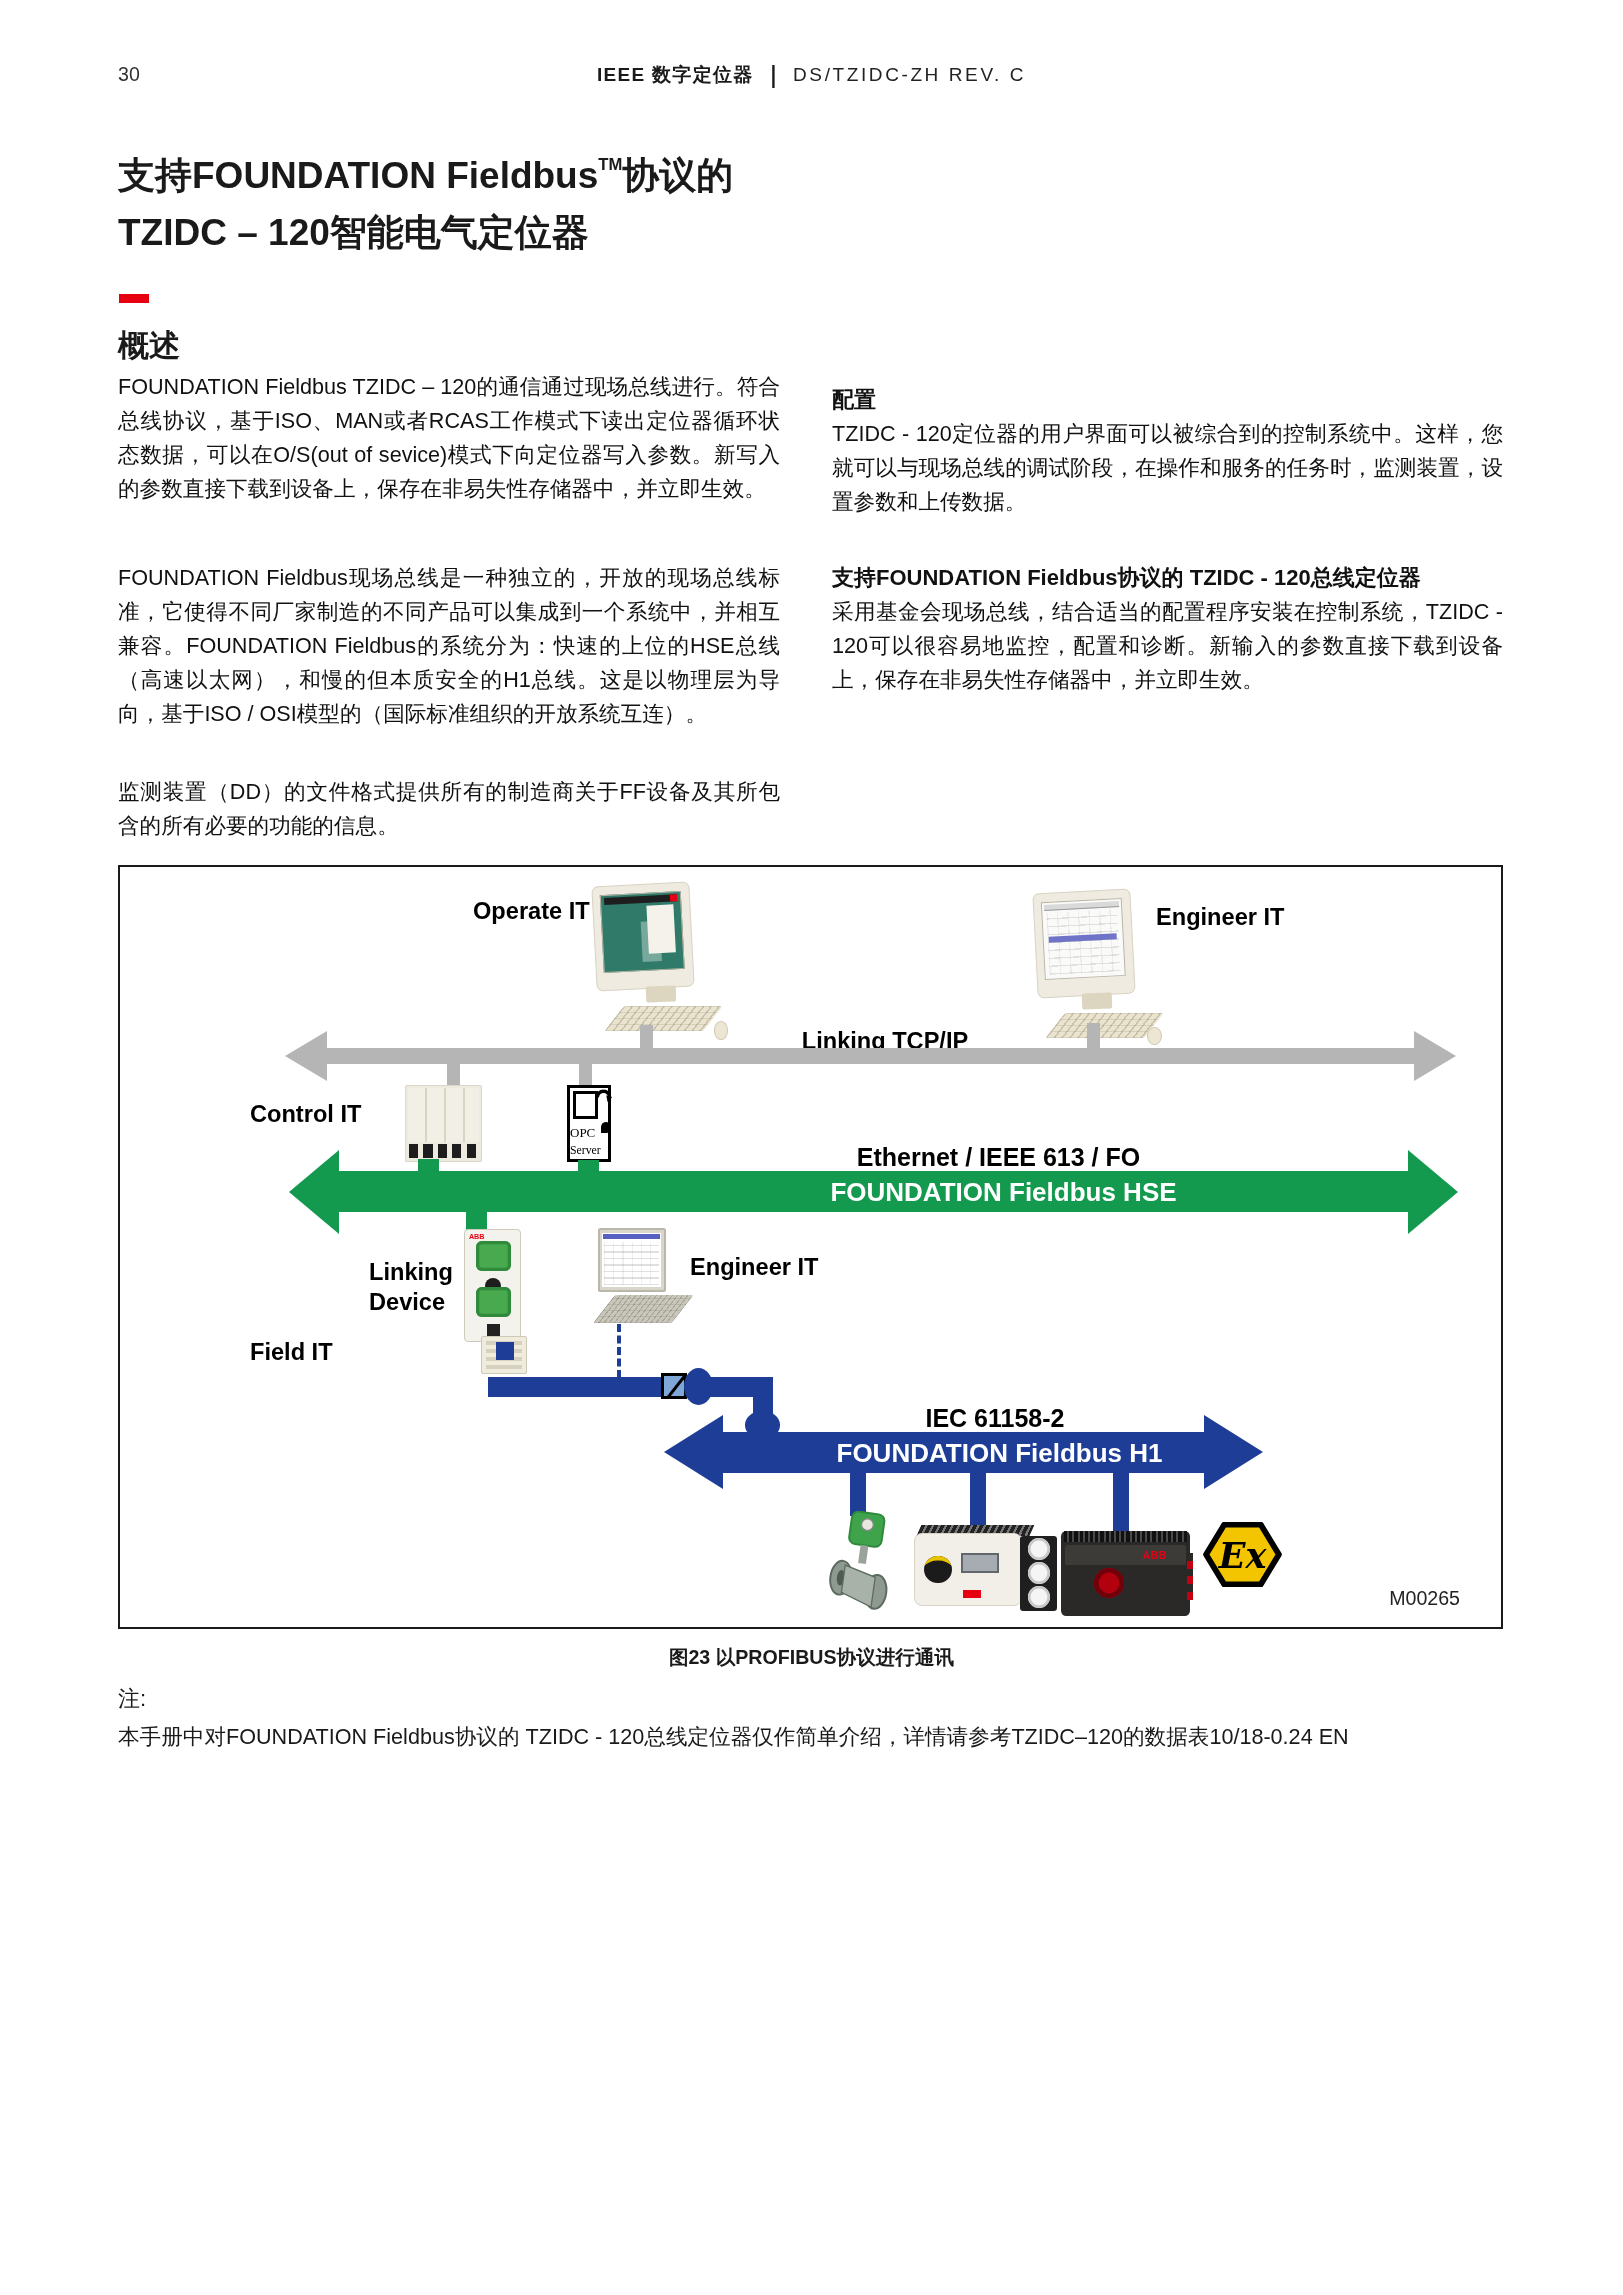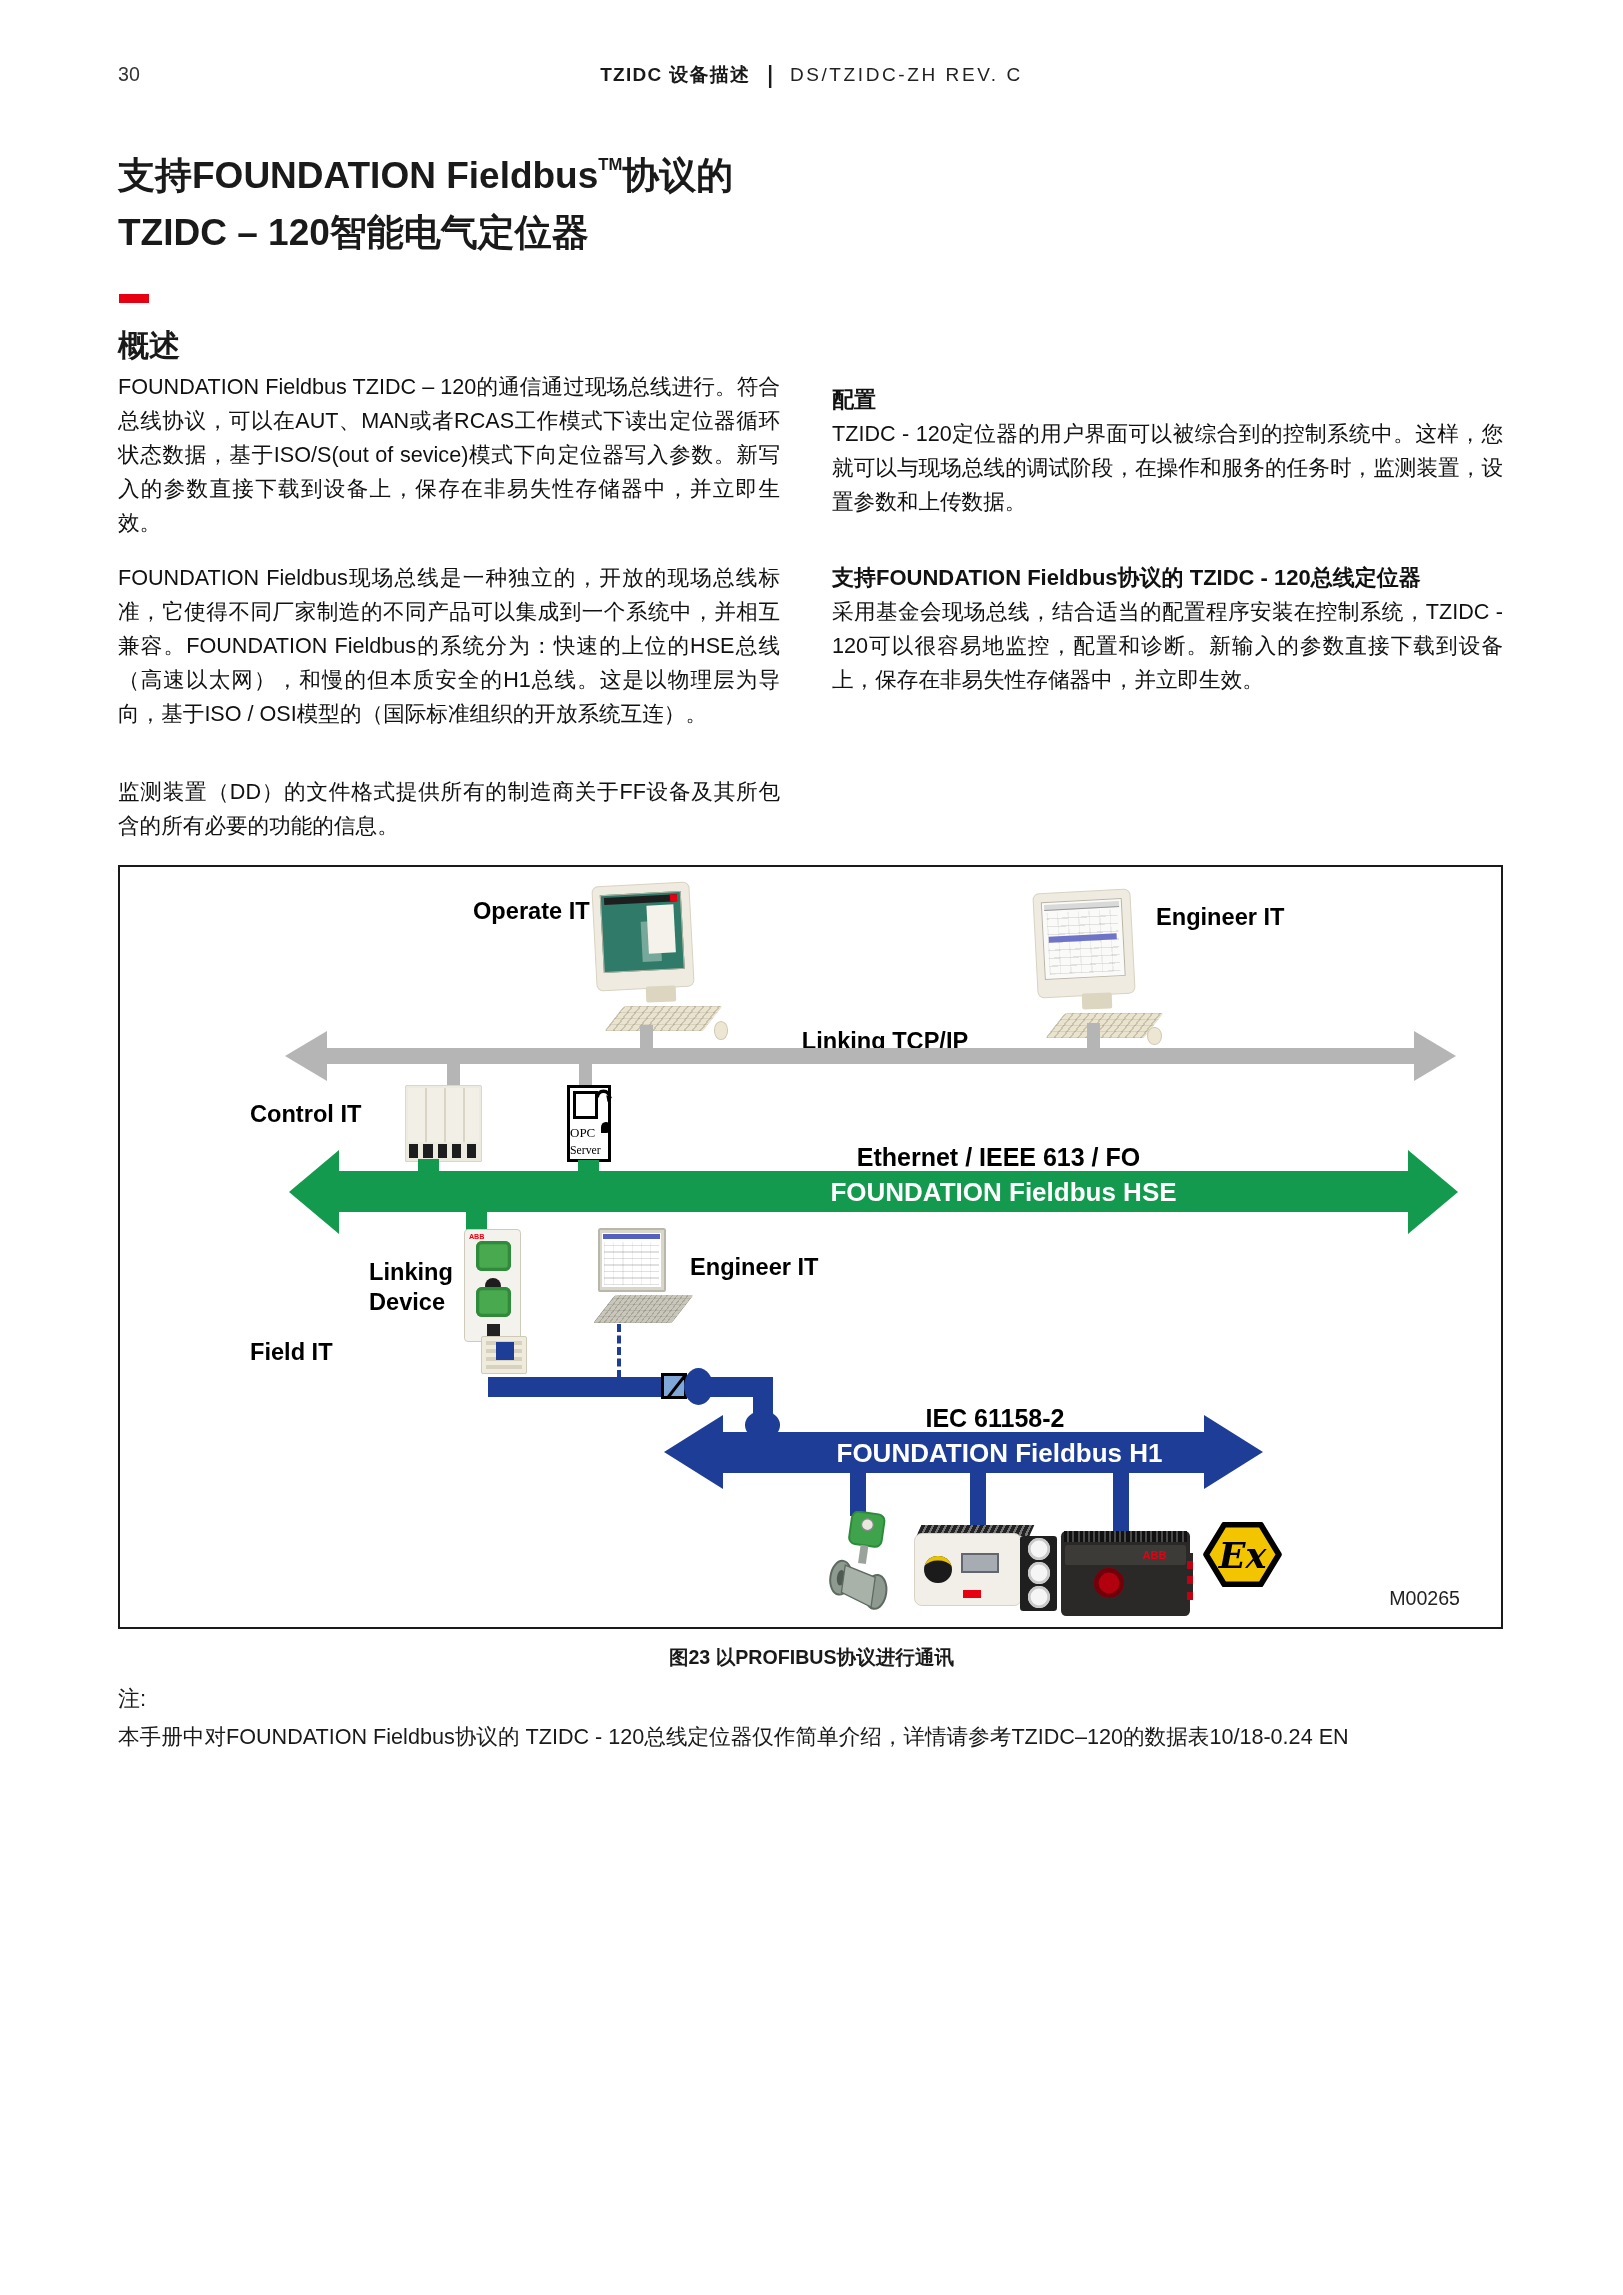--- a/index.html
+++ b/index.html
@@ -119,31 +119,31 @@
   .note-label{position:absolute;left:118px;top:1684px;font-size:22px;}
   .note-text{position:absolute;left:118px;top:1720px;width:1407px;font-size:21.6px;line-height:33px;}
 </style>
 </head>
 <body>
 
 <div class="page">
 
   <div class="hdr-num">30</div>
   <div class="hdr-center">
-    <span class="prod">TZIDC 设备描述</span>
+    <span class="prod">IEEE 数字定位器</span>
     <span class="sep">|</span>
     <span class="doc">DS/TZIDC-ZH REV. C</span>
   </div>
 
   <div class="title-line t1"><span>支持FOUNDATION Fieldbus</span><sup>TM</sup><span>协议的</span></div>
   <div class="title-line t2">TZIDC – 120智能电气定位器</div>
   <div class="red-dash"></div>
   <div class="h-overview">概述</div>
 
-  <p class="para col-l p1">FOUNDATION Fieldbus TZIDC – 120的通信通过现场总线进行。符合总线协议，可以在AUT、MAN或者RCAS工作模式下读出定位器循环状态数据，基于ISO/S(out of sevice)模式下向定位器写入参数。新写入的参数直接下载到设备上，保存在非易失性存储器中，并立即生效。</p>
+  <p class="para col-l p1">FOUNDATION Fieldbus TZIDC – 120的通信通过现场总线进行。符合总线协议，基于ISO、MAN或者RCAS工作模式下读出定位器循环状态数据，可以在O/S(out of sevice)模式下向定位器写入参数。新写入的参数直接下载到设备上，保存在非易失性存储器中，并立即生效。</p>
   <p class="para col-l p2">FOUNDATION Fieldbus现场总线是一种独立的，开放的现场总线标准，它使得不同厂家制造的不同产品可以集成到一个系统中，并相互兼容。FOUNDATION Fieldbus的系统分为：快速的上位的HSE总线（高速以太网），和慢的但本质安全的H1总线。这是以物理层为导向，基于ISO / OSI模型的（国际标准组织的开放系统互连）。</p>
   <p class="para col-l p3">监测装置（DD）的文件格式提供所有的制造商关于FF设备及其所包含的所有必要的功能的信息。</p>
 
   <div class="sub-h col-r rh1">配置</div>
   <p class="para col-r rp1">TZIDC - 120定位器的用户界面可以被综合到的控制系统中。这样，您就可以与现场总线的调试阶段，在操作和服务的任务时，监测装置，设置参数和上传数据。</p>
   <div class="sub-h col-r rh2">支持FOUNDATION Fieldbus协议的 TZIDC - 120总线定位器</div>
   <p class="para col-r rp2">采用基金会现场总线，结合适当的配置程序安装在控制系统，TZIDC - 120可以很容易地监控，配置和诊断。新输入的参数直接下载到设备上，保存在非易失性存储器中，并立即生效。</p>
 
   <div class="figure">
 

